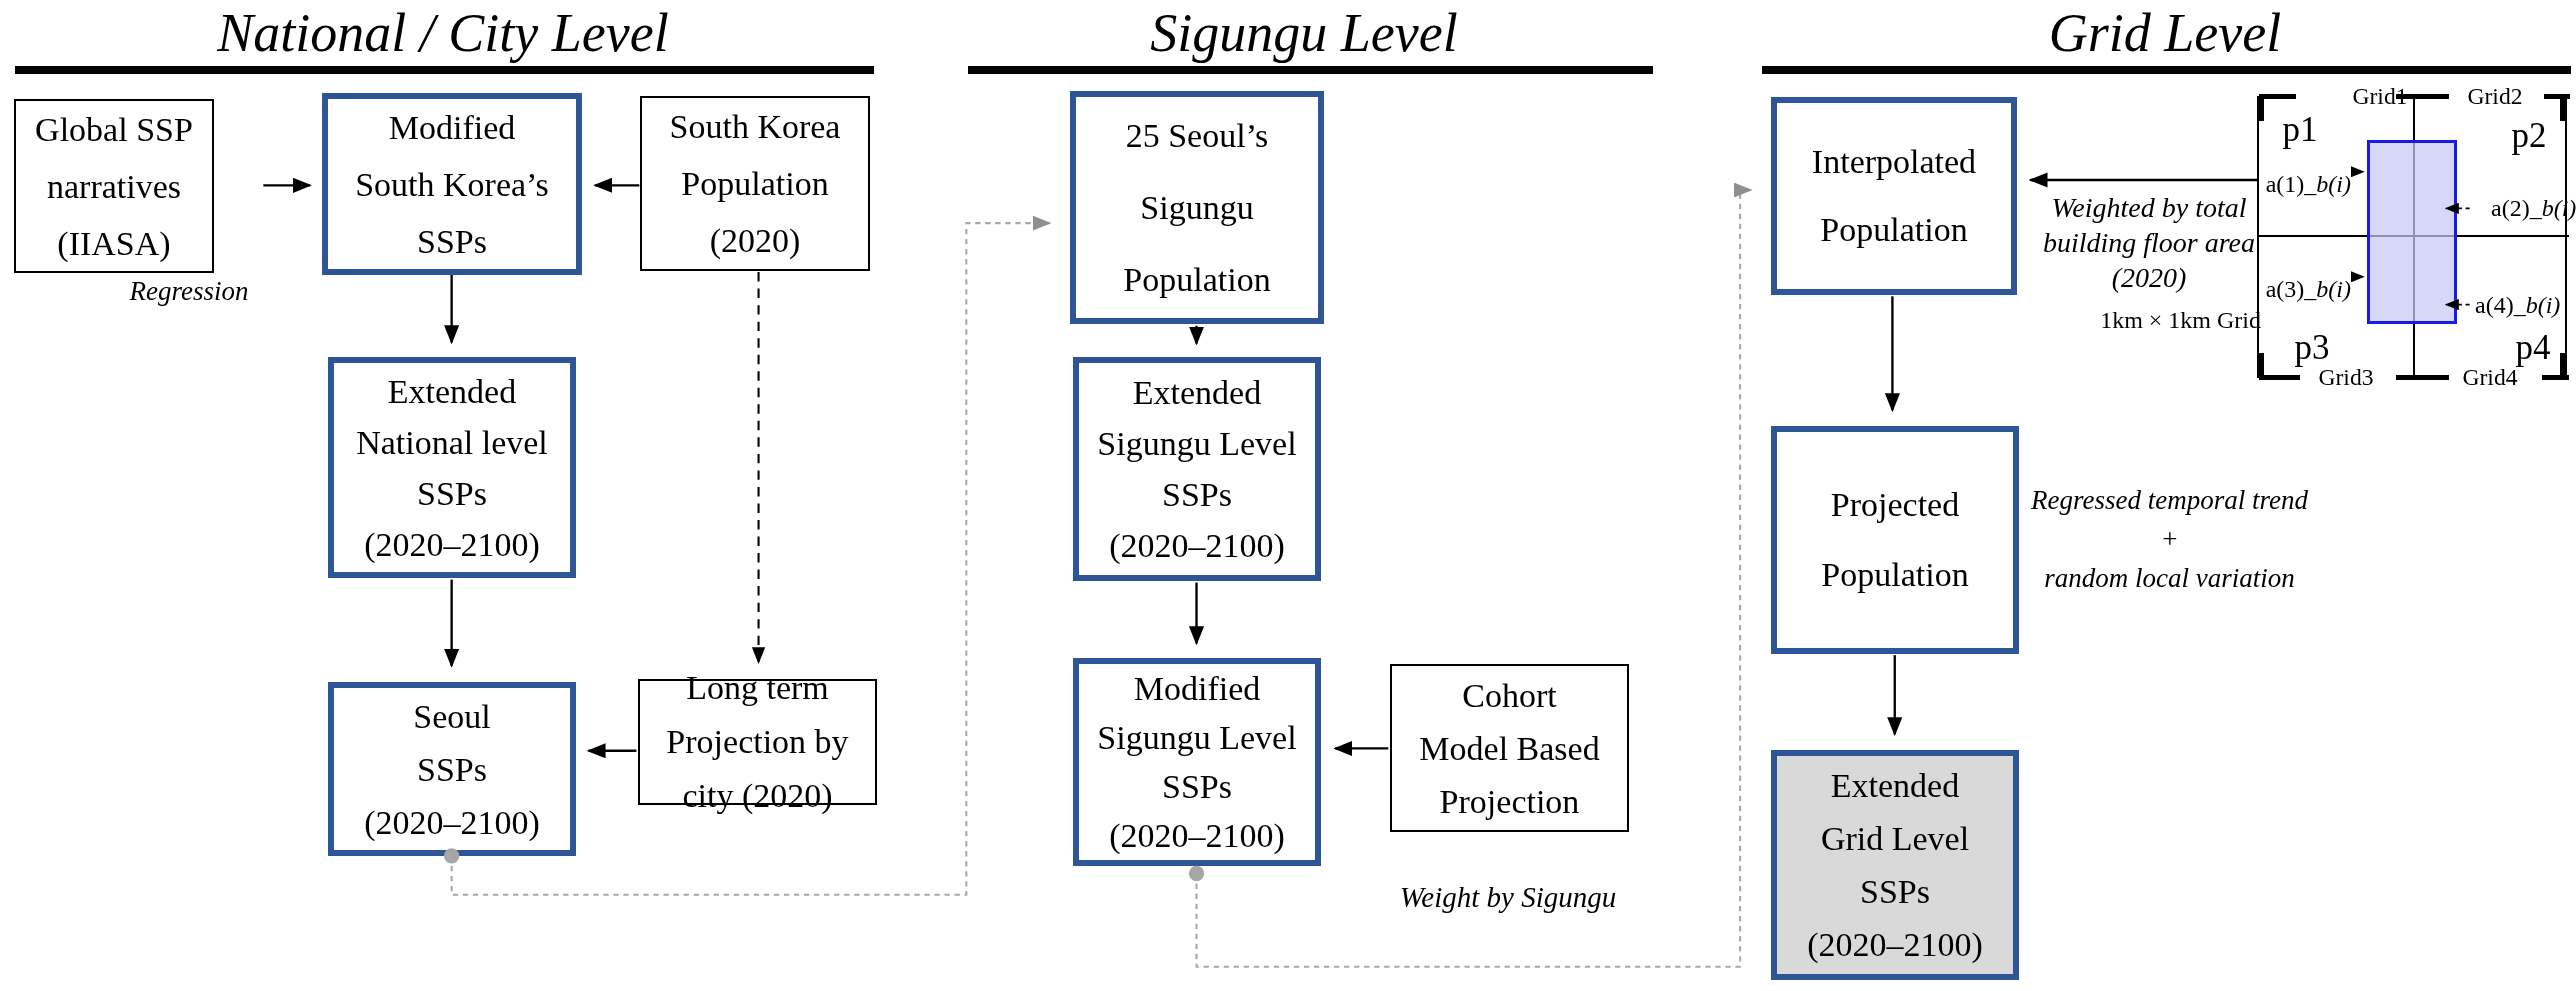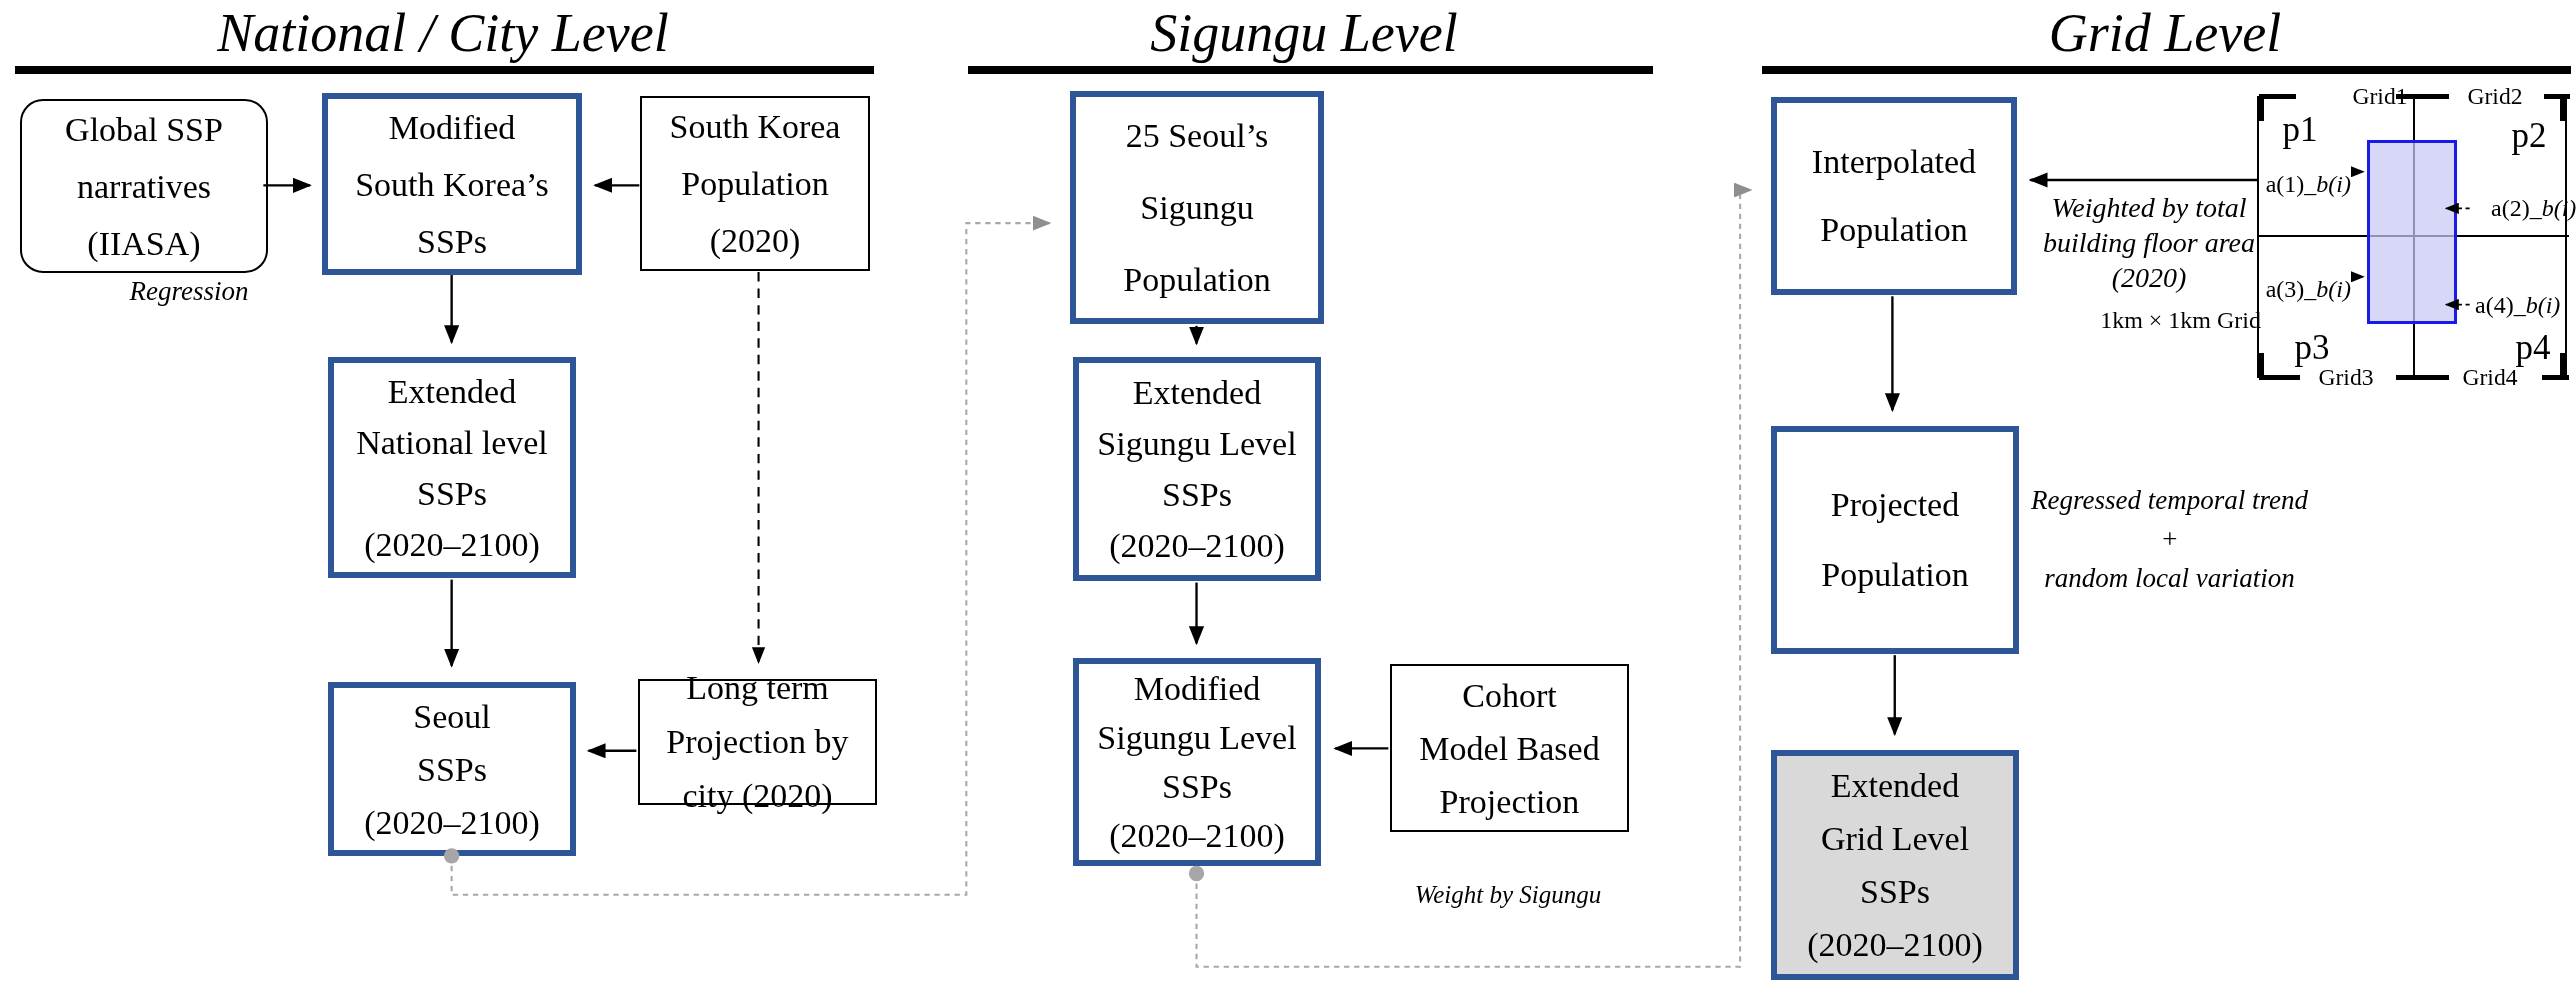--- a/index.html
+++ b/index.html
@@ -42,21 +42,21 @@
 
   <div class="hdr" style="left:89px;top:1.2px;width:708px;">National / City Level</div>
   <div class="hbar" style="left:14.8px;top:66px;width:859px;"></div>
 
   <div class="hdr" style="left:950px;top:1.2px;width:708px;">Sigungu Level</div>
   <div class="hbar" style="left:968px;top:66px;width:685px;"></div>
 
   <div class="hdr" style="left:1811px;top:1.2px;width:708px;">Grid Level</div>
   <div class="hbar" style="left:1762px;top:66px;width:809px;"></div>
 
-  <div class="nbox" style="left:20px;top:99px;width:248px;height:174px;border-radius:23px;--lh:57px;">
+  <div class="nbox" style="left:14px;top:99px;width:200px;height:174px;--lh:57px;">
     <span>Global SSP</span>
     <span>narratives</span>
     <span>(IIASA)</span>
   </div>
   <div class="note" style="left:71px;top:276px;width:236px;font-size:27px;">Regression</div>
 
   <div class="bbox" style="left:322px;top:93px;width:260px;height:182px;--lh:57px;">
     <span>Modified</span>
     <span>South Korea’s</span>
     <span>SSPs</span>
@@ -105,21 +105,21 @@
     <span>Sigungu Level</span>
     <span>SSPs</span>
     <span>(2020–2100)</span>
   </div>
 
   <div class="nbox" style="left:1390px;top:664px;width:239px;height:168px;--lh:53px;">
     <span>Cohort</span>
     <span>Model Based</span>
     <span>Projection</span>
   </div>
-  <div class="note" style="left:1375px;top:881px;width:266px;font-size:25px;">Weight by Sigungu</div>
+  <div class="note" style="left:1375px;top:881px;width:266px;font-size:29px;">Weight by Sigungu</div>
 
   <div class="bbox" style="left:1771px;top:97px;width:246px;height:198px;--lh:68px;">
     <span>Interpolated</span>
     <span>Population</span>
   </div>
   <div class="note" style="left:2019px;top:190px;width:260px;font-size:28px;line-height:35px;">
     <span class="ln">Weighted by  total</span>
     <span class="ln">building floor area</span>
     <span class="ln">(2020)</span>
   </div>

